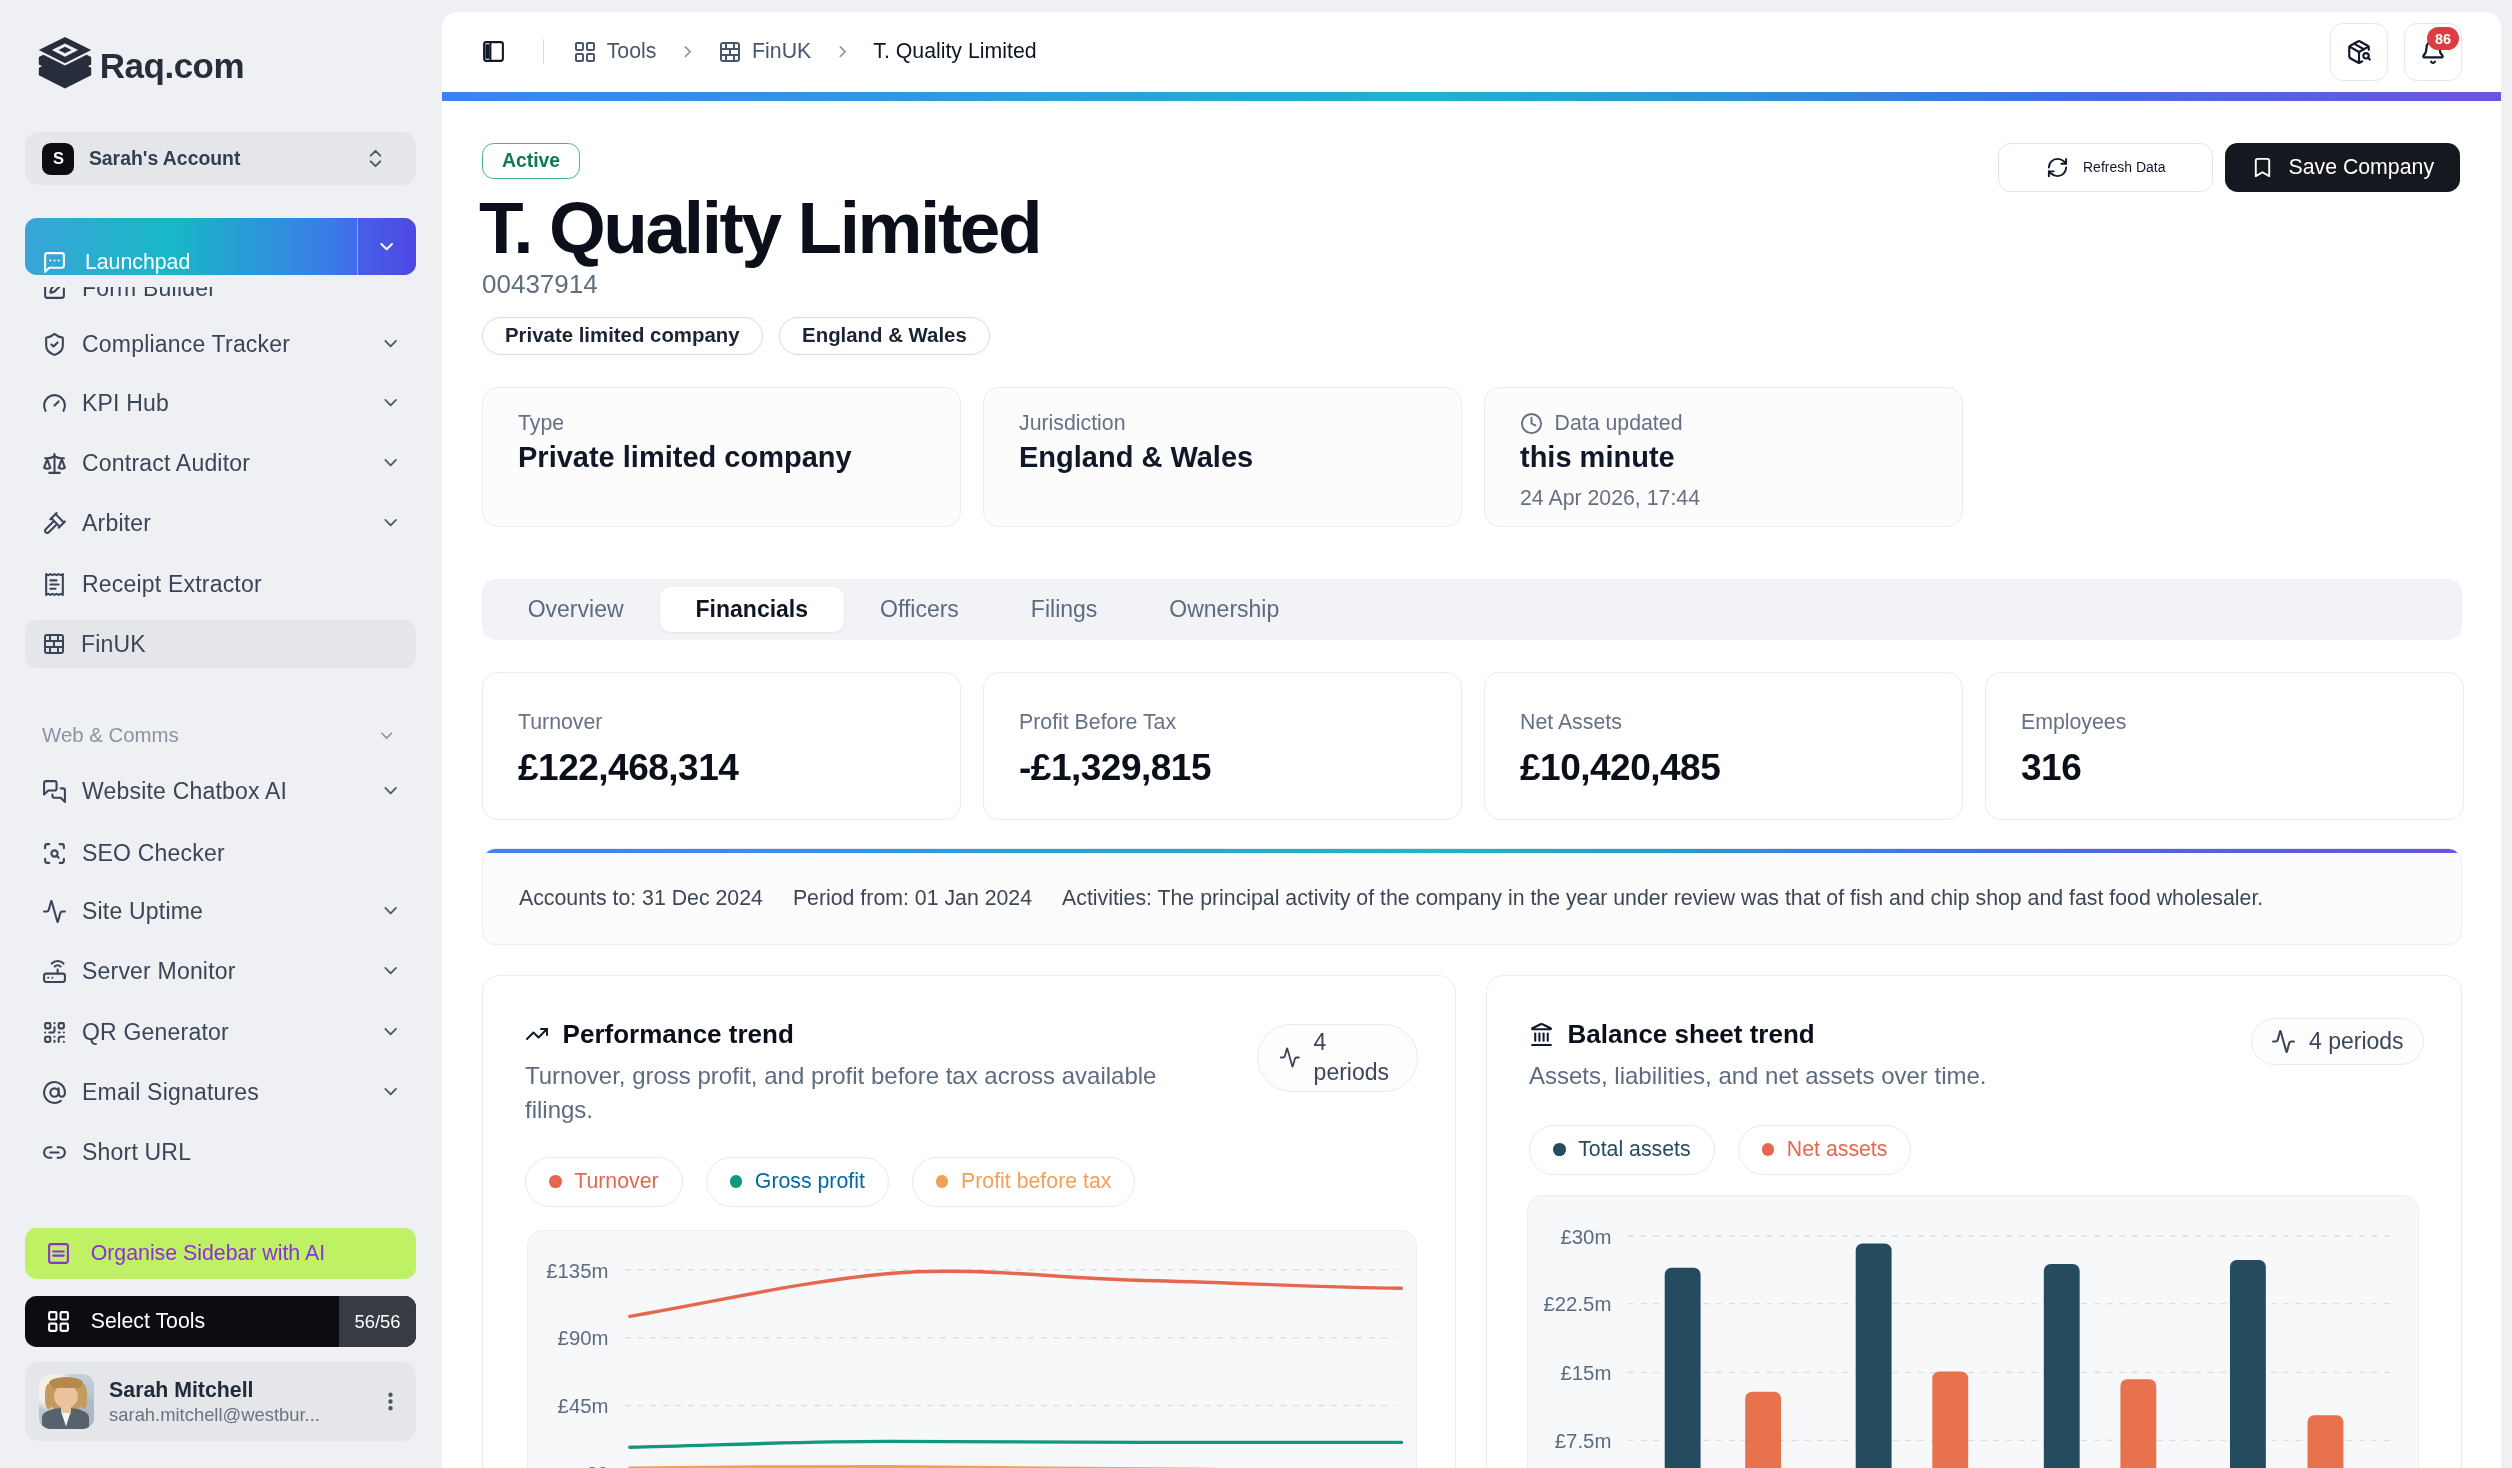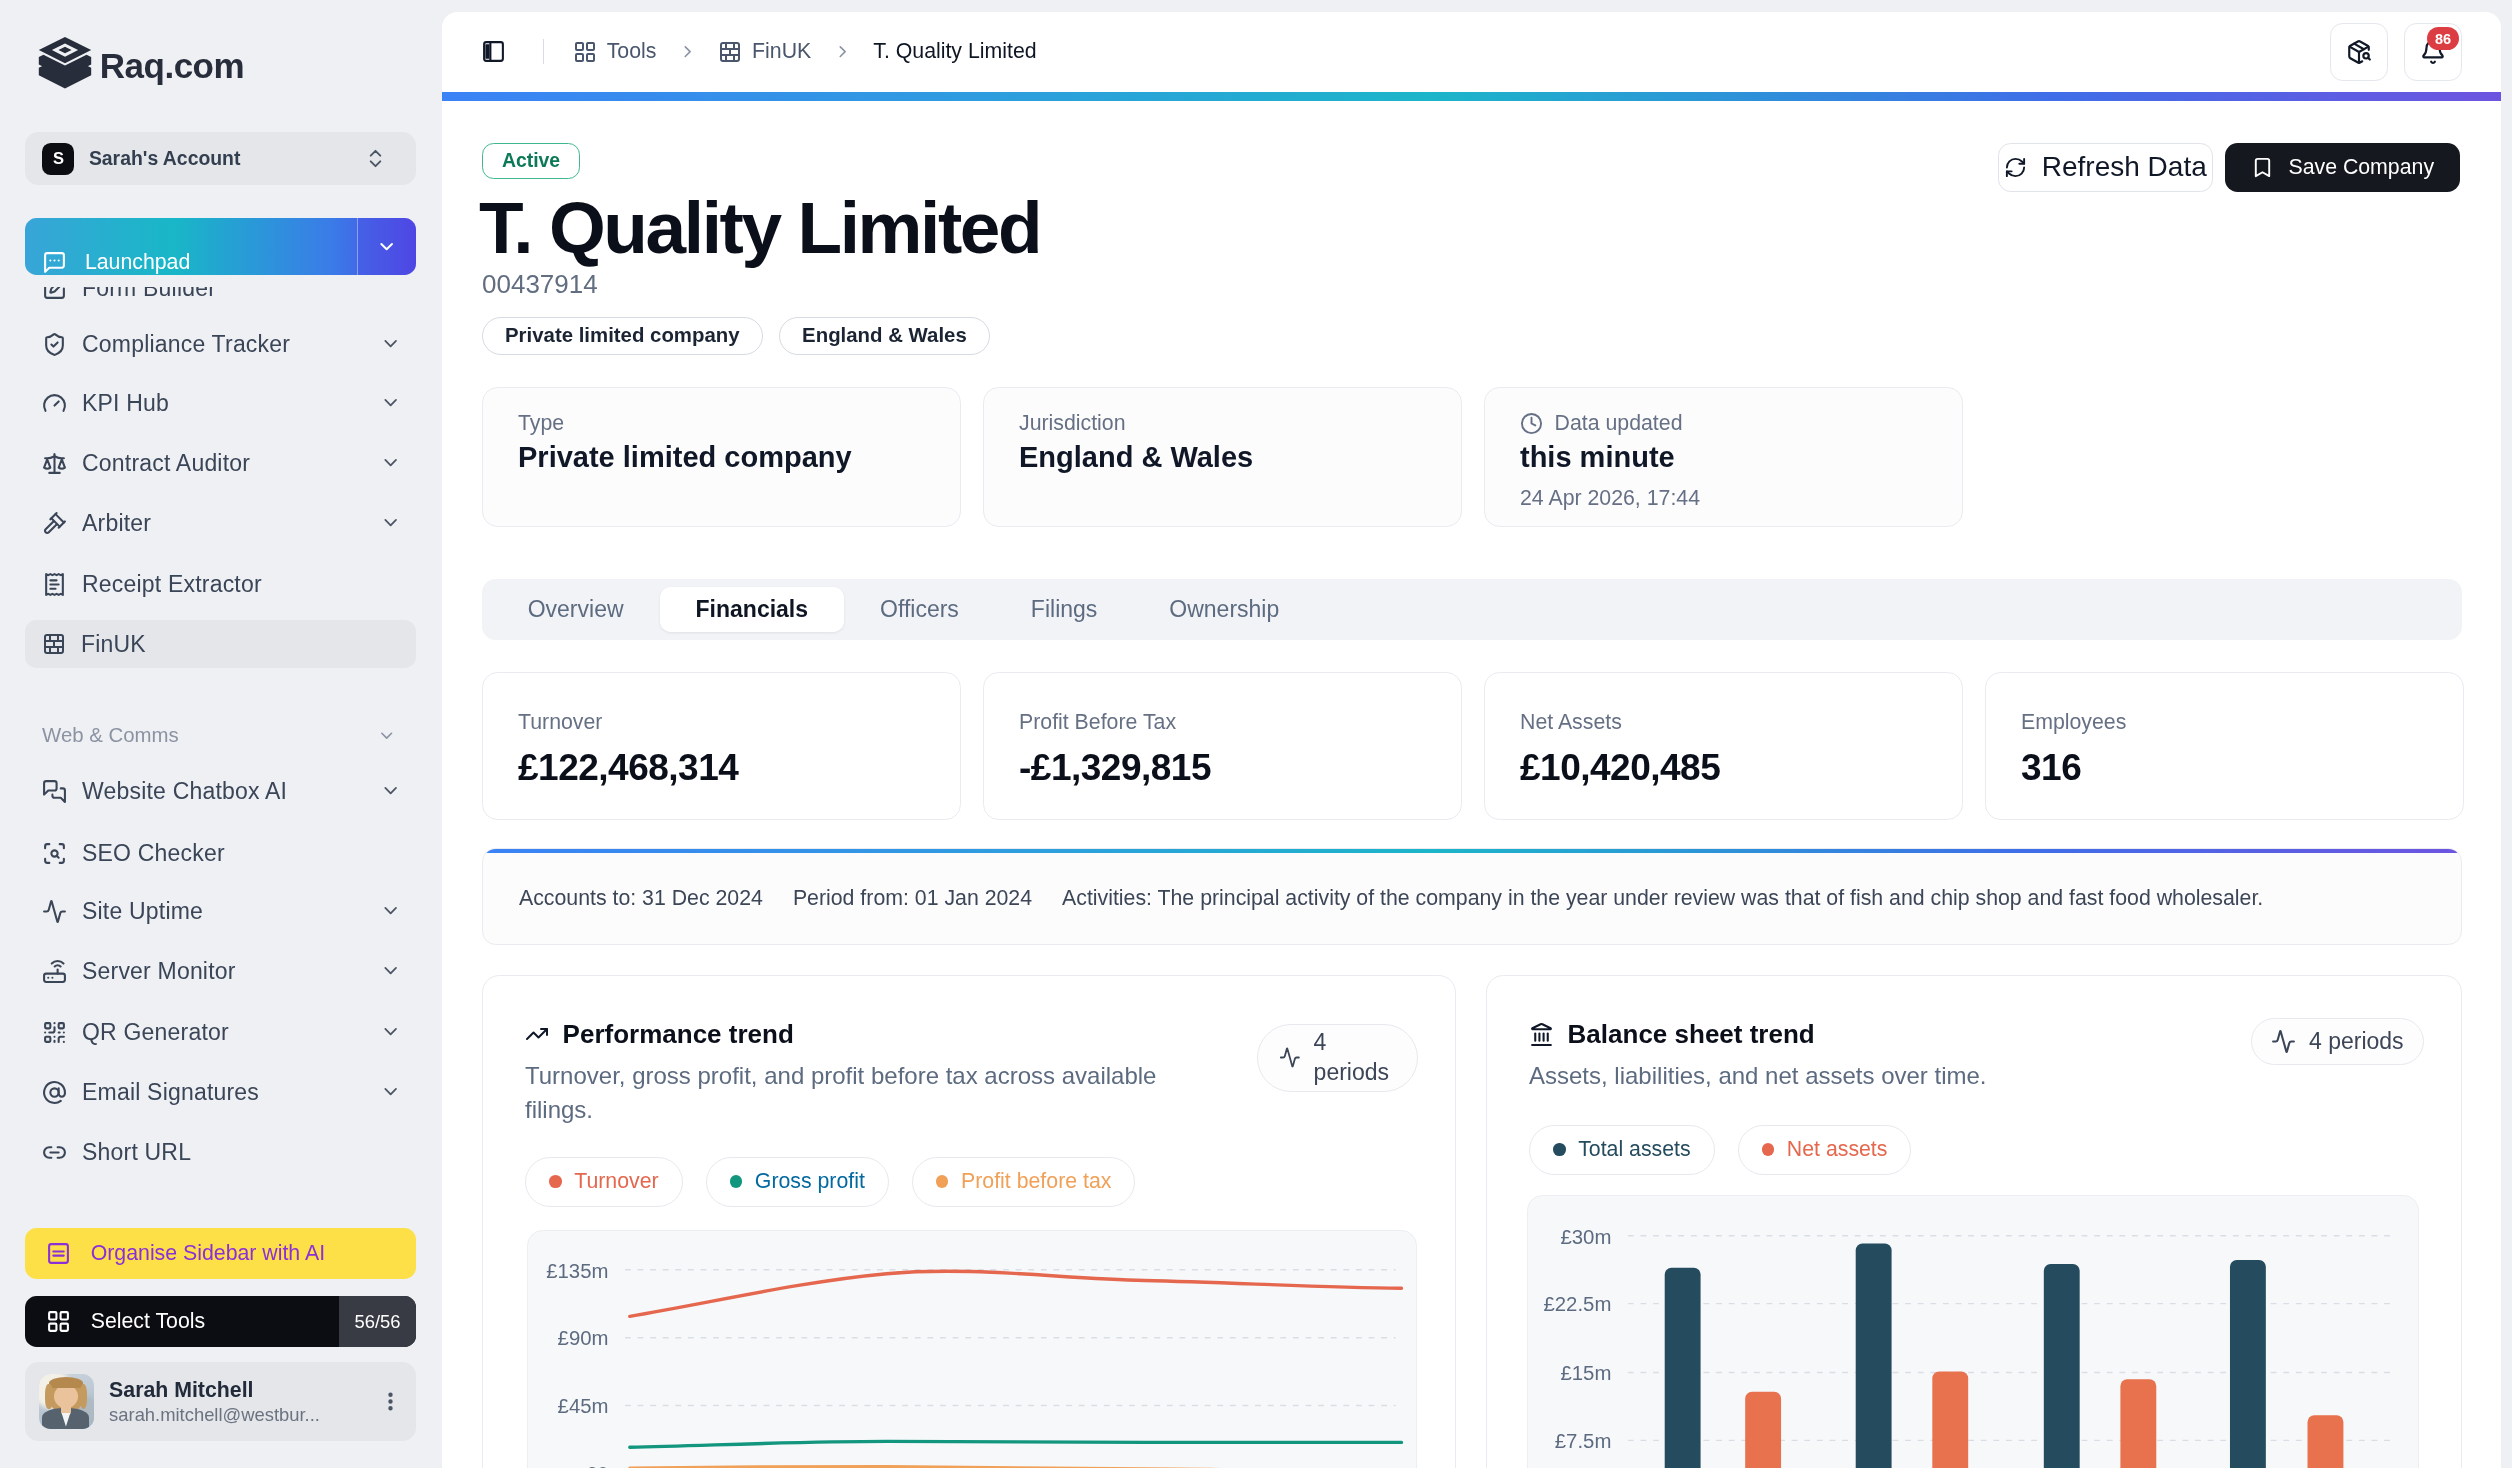--- a/index.html
+++ b/index.html
@@ -15,21 +15,21 @@
   .acct .sbox { width:32px; height:32px; border-radius:8.7px; background:#0b0d12; color:#fff; font-size:16.5px; font-weight:700; display:flex; align-items:center; justify-content:center; }
   .acct .nm { font-size:19.4px; font-weight:600; color:#333e4f; flex:1; }
   .launch { position:absolute; left:25px; top:218px; width:391px; height:57px; border-radius:11.6px; background:linear-gradient(90deg,#38a5d8 0%,#18b7c7 38%,#3a7ce8 78%,#4f46e5 100%); display:flex; align-items:flex-end; z-index:5; }
   .launch .main { flex:1; display:flex; align-items:center; gap:18.4px; padding-left:16.5px; color:#fff; font-size:21.3px; font-weight:500; }
   .launch .dd { width:59px; height:57px; border-left:1px solid rgba(255,255,255,0.4); background:rgba(79,70,229,0.25); border-radius:0 11.6px 11.6px 0; display:flex; align-items:center; justify-content:center; }
   .nav-item { position:absolute; left:25px; width:391px; height:48px; display:flex; align-items:center; padding:0 14.5px 0 16.5px; gap:15.5px; color:#3a4557; font-size:23px; letter-spacing:0.2px; border-radius:11.6px; }
   .nav-item .lbl { flex:1; }
   .nav-item.active { background:#e4e6ea; }
   .sect { position:absolute; left:42px; width:354px; display:flex; align-items:center; color:#8b93a3; font-size:20.4px; }
   .sect .lbl { flex:1; }
-  .ai-pill { position:absolute; left:25px; top:1228px; width:391px; height:51px; border-radius:11.6px; background:#fde047; color:#8c2fd9; font-size:21.3px; display:flex; align-items:center; gap:19.4px; padding:0 21.3px; }
+  .ai-pill { position:absolute; left:25px; top:1228px; width:391px; height:51px; border-radius:11.6px; background:#bef264; color:#8c2fd9; font-size:21.3px; display:flex; align-items:center; gap:19.4px; padding:0 21.3px; }
   .seltools { position:absolute; left:25px; top:1296px; width:391px; height:51px; border-radius:11.6px; background:#0b0d12; display:flex; align-items:center; overflow:hidden; }
   .seltools .l { flex:1; display:flex; align-items:center; gap:19.4px; padding-left:21.3px; color:#fff; font-size:21.3px; }
   .seltools .r { width:77px; height:51px; background:#383b43; color:#fff; font-size:18.4px; display:flex; align-items:center; justify-content:center; }
   .profile { position:absolute; left:25px; top:1362px; width:391px; height:79px; border-radius:13.6px; background:#e4e6ea; display:flex; align-items:center; padding:0 13.6px; gap:15.5px; }
   .avatar { width:55px; height:55px; border-radius:11.6px; overflow:hidden; position:relative; background:linear-gradient(160deg,#cdd6de 0%,#b9c6d2 55%,#9fb0bf 100%); }
   .profile .nm { font-size:21.3px; font-weight:600; color:#222b3a; line-height:1.25; }
   .profile .em { font-size:18.4px; color:#6b7280; }
   
   #main { position:absolute; left:442px; top:11.6px; width:2059px; height:1457px; background:#fff; border-radius:15.5px 15.5px 0 0; }
   #topbar { position:absolute; left:0; top:0; width:2059px; height:80px; display:flex; align-items:center; padding:0 39px; }
@@ -357,21 +357,21 @@
   </div>
   <div id="gbar"></div>
   <div id="content">
     <div class="abs" style="left:0;top:41px;width:98px;height:36px;border:1.9px solid #41b791;border-radius:11.6px;display:flex;align-items:center;justify-content:center;color:#0d7a57;font-size:19.4px;font-weight:700;">Active</div>
     <h1 class="abs" style="left:-2.9px;top:84px;font-size:73px;font-weight:700;letter-spacing:-2.4px;color:#0b0f1a;">T. Quality Limited</h1>
     <div class="abs" style="left:0;top:167px;font-size:26px;color:#616e80;">00437914</div>
     <div class="abs" style="left:0;top:215px;display:flex;gap:16.5px;">
       <div style="height:38px;border:1.5px solid #d6dae1;border-radius:19.4px;display:flex;align-items:center;padding:0 22px;font-size:20.4px;font-weight:600;color:#1b2433;">Private limited company</div>
       <div style="height:38px;border:1.5px solid #d6dae1;border-radius:19.4px;display:flex;align-items:center;padding:0 22px;font-size:20.4px;font-weight:600;color:#1b2433;">England &amp; Wales</div>
     </div>
-    <div class="abs" style="left:1516px;top:41px;width:215px;height:49px;border:1.5px solid #e0e3e9;border-radius:12.6px;display:flex;align-items:center;justify-content:center;gap:14.5px;font-size:28px;font-weight:500;color:#101828;background:#fff;text-align:center;">
+    <div class="abs" style="left:1516px;top:41px;width:215px;height:49px;border:1.5px solid #e0e3e9;border-radius:12.6px;display:flex;align-items:center;justify-content:center;gap:14.5px;font-size:14px;font-weight:500;color:#101828;background:#fff;text-align:center;">
       <svg width="23" height="23" viewBox="0 0 24 24" fill="none" stroke="#101828" stroke-width="2" stroke-linecap="round" stroke-linejoin="round">
           <path d="M3 12a9 9 0 0 1 9-9 9.75 9.75 0 0 1 6.74 2.74L21 8"></path>
           <path d="M21 3v5h-5"></path>
           <path d="M21 12a9 9 0 0 1-9 9 9.75 9.75 0 0 1-6.74-2.74L3 16"></path>
           <path d="M8 16H3v5"></path>
         </svg>
       Refresh Data
     </div>
     <div class="abs" style="left:1743px;top:41px;width:235px;height:49px;background:#15181e;border-radius:12.6px;display:flex;align-items:center;justify-content:center;gap:14.5px;font-size:21.3px;font-weight:500;color:#fff;">
       <svg width="23" height="23" viewBox="0 0 24 24" fill="none" stroke="#fff" stroke-width="2" stroke-linecap="round" stroke-linejoin="round">

